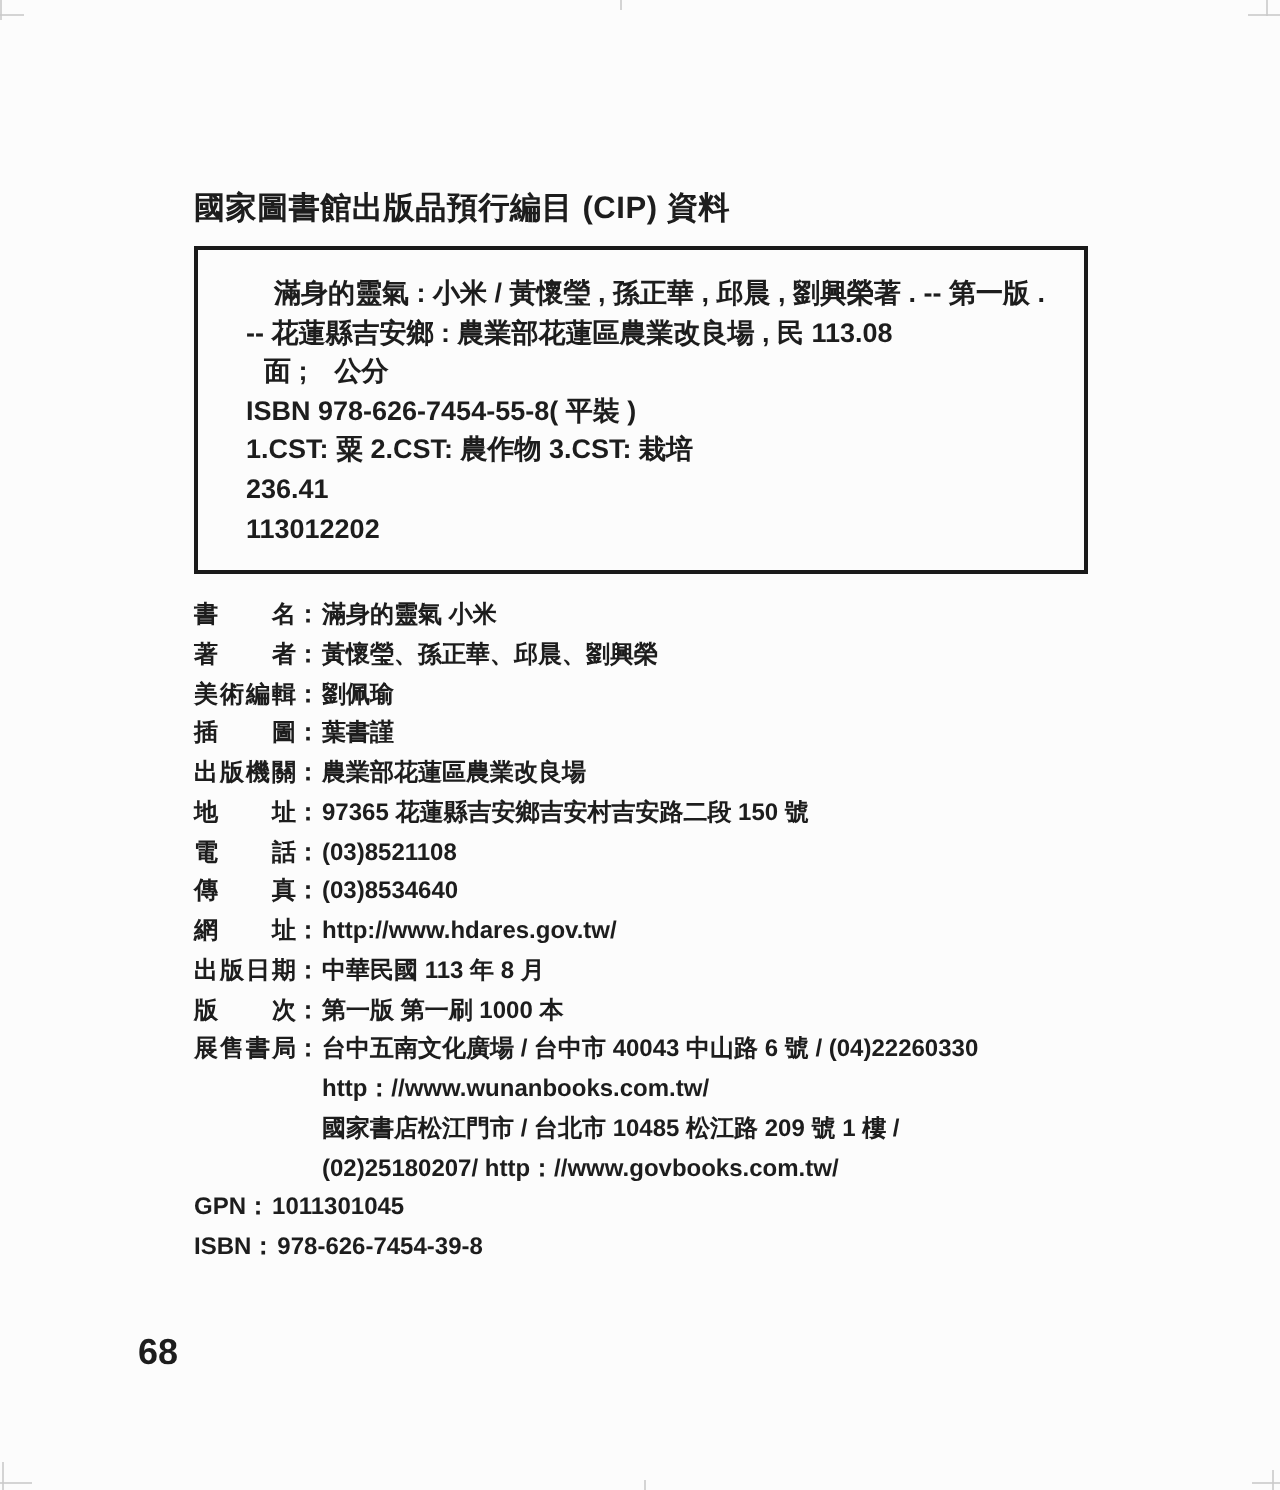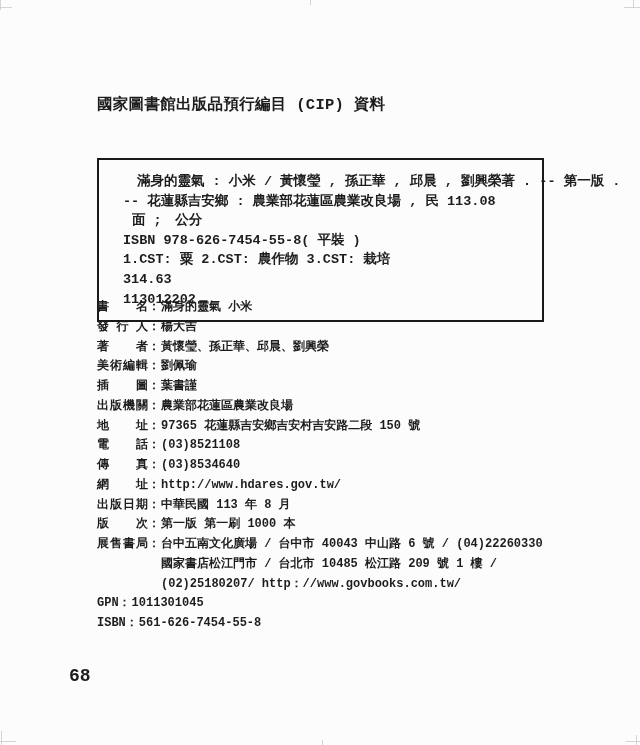--- a/index.html
+++ b/index.html
@@ -2,21 +2,21 @@
 <html lang="zh-Hant"><head>
 <meta charset="utf-8">
 <style>
   html, body { margin: 0; padding: 0; background: #ffffff; }
   .page {
     position: relative;
     width: 640px;
     height: 745px;
     background: #fcfcfc;
     overflow: hidden;
-    font-family: Liberation Mono, monospace;
+    font-family: Liberation Sans, sans-serif;
     color: #1d1d1d;
     font-weight: 700;
   }
   .cip-caption {
     position: absolute;
     left: 97px;
     top: 94px;
     font-size: 15.5px;
     letter-spacing: 0.3px;
     white-space: nowrap;
@@ -25,21 +25,20 @@
     position: absolute;
     left: 97px;
     top: 123px;
     width: 447px;
     height: 164px;
     box-sizing: border-box;
     border: 2px solid #1a1a1a;
     padding: 12px 16px 0 24px;
     font-size: 13.5px;
     line-height: 19.6px;
-    margin-top: 35px;
   }
   .cip-line { white-space: nowrap; }
   .cip-line.i1 { padding-left: 14px; }
   .cip-line.i2 { padding-left: 9px; }
   .details {
     position: absolute;
     left: 97px;
     top: 298px;
     width: 520px;
     font-size: 12px;
@@ -92,42 +91,42 @@
 <div class="page">
 
   <div class="cip-caption">國家圖書館出版品預行編目 (CIP) 資料</div>
 
   <div class="cip-box">
     <div class="cip-line i1">滿身的靈氣 : 小米 / 黃懷瑩 , 孫正華 , 邱晨 , 劉興榮著 . -- 第一版 .</div>
     <div class="cip-line">-- 花蓮縣吉安鄉 : 農業部花蓮區農業改良場 , 民 113.08</div>
     <div class="cip-line i2">面 ;　公分</div>
     <div class="cip-line">ISBN 978-626-7454-55-8( 平裝 )</div>
     <div class="cip-line">1.CST: 粟 2.CST: 農作物 3.CST: 栽培</div>
-    <div class="cip-line">314.63</div>
+    <div class="cip-line">236.41</div>
     <div class="cip-line">113012202</div>
   </div>
 
   <div class="details" id="details">
       <div class="row"><span class="lbl">書名</span><span class="colon">：</span><span class="val">滿身的靈氣 小米</span></div>
-      <div class="row"><span class="lbl">發行人</span><span class="colon">：</span><span class="val">楊大吉</span></div>
       <div class="row"><span class="lbl">著者</span><span class="colon">：</span><span class="val">黃懷瑩、孫正華、邱晨、劉興榮</span></div>
       <div class="row"><span class="lbl">美術編輯</span><span class="colon">：</span><span class="val">劉佩瑜</span></div>
       <div class="row"><span class="lbl">插圖</span><span class="colon">：</span><span class="val">葉書謹</span></div>
       <div class="row"><span class="lbl">出版機關</span><span class="colon">：</span><span class="val">農業部花蓮區農業改良場</span></div>
       <div class="row"><span class="lbl">地址</span><span class="colon">：</span><span class="val">97365 花蓮縣吉安鄉吉安村吉安路二段 150 號</span></div>
       <div class="row"><span class="lbl">電話</span><span class="colon">：</span><span class="val">(03)8521108</span></div>
       <div class="row"><span class="lbl">傳真</span><span class="colon">：</span><span class="val">(03)8534640</span></div>
       <div class="row"><span class="lbl">網址</span><span class="colon">：</span><span class="val">http://www.hdares.gov.tw/</span></div>
       <div class="row"><span class="lbl">出版日期</span><span class="colon">：</span><span class="val">中華民國 113 年 8 月</span></div>
       <div class="row"><span class="lbl">版次</span><span class="colon">：</span><span class="val">第一版 第一刷 1000 本</span></div>
       <div class="row"><span class="lbl">展售書局</span><span class="colon">：</span><span class="val">台中五南文化廣場 / 台中市 40043 中山路 6 號 / (04)22260330</span></div>
+      <div class="row cont"><span class="val">http：//www.wunanbooks.com.tw/</span></div>
       <div class="row cont"><span class="val">國家書店松江門市 / 台北市 10485 松江路 209 號 1 樓 /</span></div>
       <div class="row cont"><span class="val">(02)25180207/ http：//www.govbooks.com.tw/</span></div>
       <div class="row plain"><span class="lbl">GPN</span><span class="colon">：</span><span class="val">1011301045</span></div>
-      <div class="row plain"><span class="lbl">ISBN</span><span class="colon">：</span><span class="val">561-626-7454-55-8</span></div>
+      <div class="row plain"><span class="lbl">ISBN</span><span class="colon">：</span><span class="val">978-626-7454-39-8</span></div>
     </div>
 
   <div class="page-number">68</div>
 
   <div class="mark m-tl-h"></div>
   <div class="mark m-tl-v"></div>
   <div class="mark m-tr-h"></div>
   <div class="mark m-tr-v"></div>
   <div class="mark m-t-tick"></div>
   <div class="mark m-bl-h"></div>

